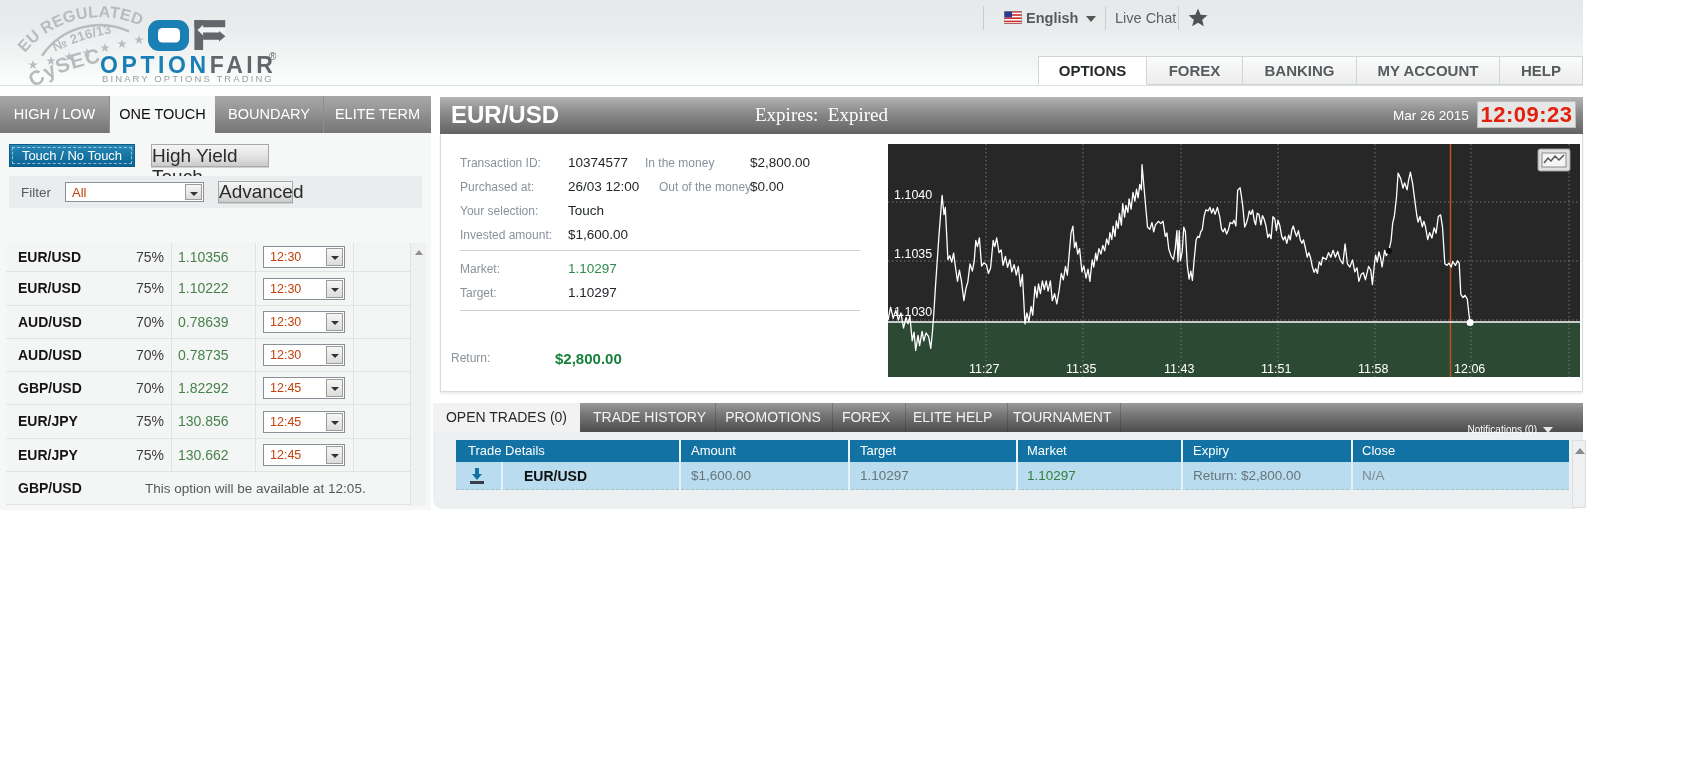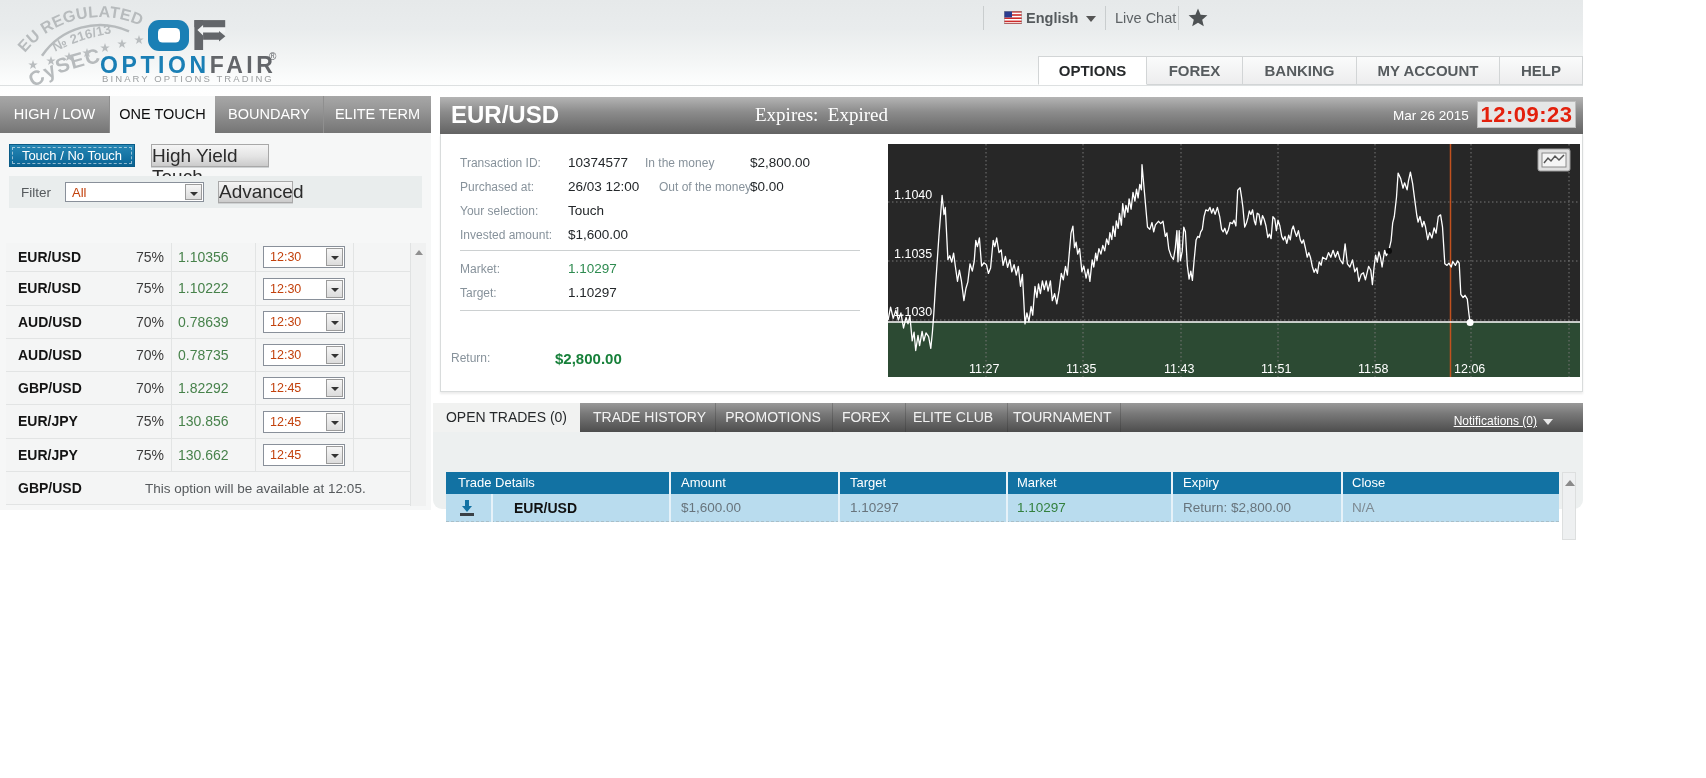--- a/index.html
+++ b/index.html
@@ -64,23 +64,23 @@
 .dl { position:absolute; font-size:12px; color:#87929b; }
 .dv { position:absolute; font-size:13.5px; color:#23272a; }
 .dsep { position:absolute; left:19px; width:400px; height:1px; background:#ccd0d1; }
 
 #bpanel { left:433px; top:403px; width:1150px; height:106px; background:#edf0f0;border-radius:9px; }
 #btabs { position:absolute; left:0; top:0; width:1150px; height:29px;
   background:linear-gradient(180deg,#999999 0%,#7a7a7a 35%,#4d4d4d 100%); }
 .btab { position:absolute; top:0; height:29px; line-height:29px; text-align:center; font-size:14px; color:#f2f2f2; white-space:nowrap; }
 .btab.on { background:#f1f2f1; color:#26292b; }
 .bsep { position:absolute; top:0; width:1px; height:29px; background:rgba(40,40,40,0.25); }
-#nots { position:absolute; right:30px; top:4px; height:29px; line-height:29px; font-size:12px; color:#fff;text-decoration:underline; }
+#nots { position:absolute; right:30px; top:12px; height:29px; line-height:29px; font-size:10px; color:#fff; }
 #nots .caret { display:inline-block; width:0; height:0; border-left:5px solid transparent; border-right:5px solid transparent; border-top:6px solid #e8e8e8; vertical-align:middle; margin-left:6px; }
-#ttable { position:absolute; left:13px; top:37px; width:1126px; height:55px;margin-top:32px; }
+#ttable { position:absolute; left:23px; top:37px; width:1126px; height:55px; }
 #thead { position:absolute; left:0; top:0; width:1113px; height:22px; background:#1272a3; color:#fff; font-size:13px; }
 #thead .vs { position:absolute; top:0; width:2px; height:22px; background:#eaf3f8; }
 #thead .c { position:absolute; top:3px; }
 #trow { position:absolute; left:0; top:22px; width:1113px; height:28px; background:#b9dcee; font-size:13.5px; color:#68747c; border-bottom:1px dashed #a9bfc9; }
 #trow .vs { position:absolute; top:0; width:2px; height:28px; background:#e6f2f9; }
 #tscroll { position:absolute; left:1116px; top:0; width:14px; height:68px; background:#eef0f1; border:1px solid #dddfdf; }
 #tscroll .up { position:absolute; left:2px; top:7px; width:0; height:0; border-left:5px solid transparent; border-right:5px solid transparent; border-bottom:6px solid #8a8a8a; }
 </style>
 </head>
 <body>
@@ -326,21 +326,21 @@
 </g>
 </svg>
   </div>
 
   <div class="abs" id="bpanel">
     <div id="btabs">
       <div class="btab on" style="left:0px; width:147px">OPEN TRADES (0)</div>
       <div class="btab" style="left:160px; width:110px">TRADE HISTORY</div>
       <div class="btab" style="left:292px; width:96px">PROMOTIONS</div>
       <div class="btab" style="left:408px; width:50px">FOREX</div>
-      <div class="btab" style="left:480px; width:78px">ELITE CLUB</div>
+      <div class="btab" style="left:480px; width:78px">ELITE HELP</div>
       <div class="btab" style="left:580px; width:94px">TOURNAMENT</div>
       <span class="bsep" style="left:282px"></span>
         <span class="bsep" style="left:399px"></span>
         <span class="bsep" style="left:472px"></span>
         <span class="bsep" style="left:574px"></span>
         <span class="bsep" style="left:687px"></span>
         <div id="nots">Notifications (0)<span class="caret"></span></div>
     </div>
     <div id="ttable">
       <div id="thead">

